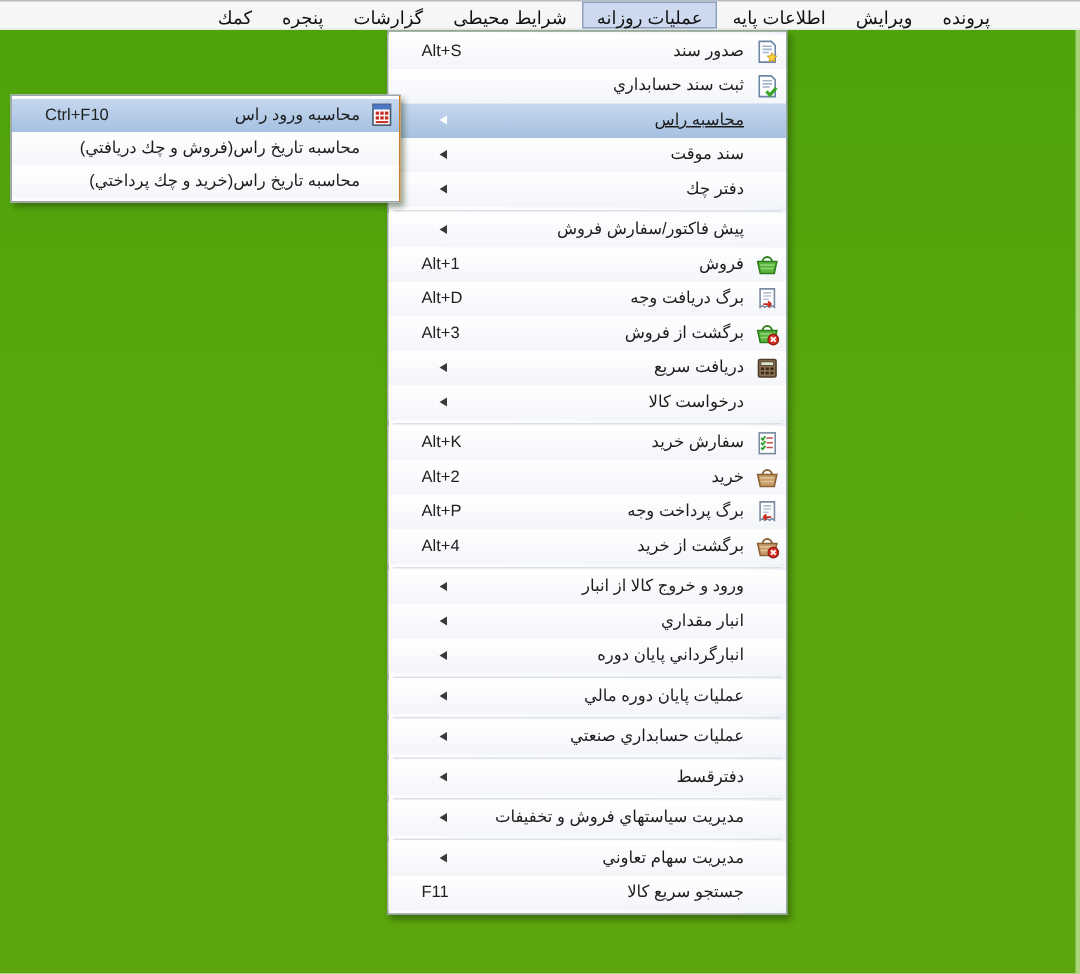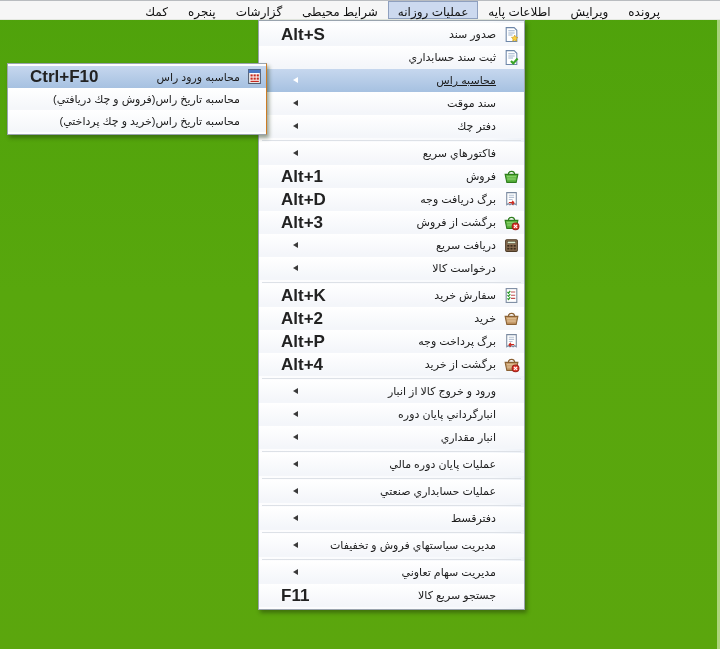--- a/index.html
+++ b/index.html
@@ -19,21 +19,21 @@
   .dropdown{position:absolute;top:20px;left:258px;width:267px;box-sizing:border-box;
             background:linear-gradient(90deg,#fdfdfe 0%,#f7f9fc 88%,#eef2f8 100%);
             border:1px solid #9aa4ae;padding:2px 0;z-index:5;
             box-shadow:2px 3px 4px rgba(30,50,10,.45);}
   .row{position:relative;height:23px;line-height:23px;direction:rtl;font-size:11px;color:#1c1c1c;
        padding:0 28px 0 58px;white-space:nowrap;cursor:default;
        background:linear-gradient(180deg,#ffffff 0%,#f4f6fa 90%);}
   .row.hl{background:linear-gradient(180deg,#c6d7ee 0%,#a6c1e1 100%);text-decoration:underline;}
   .row .icon{position:absolute;right:4px;top:3px;width:17px;height:17px;}
   .row .icon svg{width:17px;height:17px;display:block;}
-  .shortcut{position:absolute;left:22px;top:0;direction:ltr;font-size:17px;color:#222;font-weight:bold;}
+  .shortcut{position:absolute;left:22px;top:0;direction:ltr;font-size:11px;color:#222;}
   .arrow{position:absolute;left:34px;top:8px;width:0;height:0;
          border-top:3.5px solid transparent;border-bottom:3.5px solid transparent;border-right:5px solid #3a3a3a;}
   .row.hl .arrow{border-right-color:#fff;}
   .sep{height:1px;background:#dde1e7;margin:1.5px 3px;}
   
   .submenu{position:absolute;top:63px;left:7px;width:260px;box-sizing:border-box;
            background:#fdfdfe;border:1px solid #9aa4ae;border-right:1px solid var(--submenu-edge);
            padding:2px 0;z-index:10;box-shadow:2px 3px 4px rgba(30,50,10,.45);}
   .sm-row{position:relative;height:22px;line-height:22px;direction:rtl;font-size:11px;color:#1c1c1c;
           padding:0 26px 0 64px;white-space:nowrap;cursor:default;
@@ -68,21 +68,21 @@
           <svg xmlns="http://www.w3.org/2000/svg" viewBox="0 0 16 16">
             <path d="M3 1.5h7.5L13 4v10.5H3z" fill="#fff" stroke="#6d86a8" stroke-width="1"></path>
             <path d="M5 4.5h6M5 6.5h6M5 8.5h4.5" stroke="#9fb3cd" stroke-width="1"></path>
             <path d="M7.5 11.2l2.2 2.3 4-4.6" stroke="#3aa428" stroke-width="2" fill="none"></path>
           </svg>
         </span></div>
       <div class="row hl"><span>محاسبه راس</span><span class="arrow"></span></div>
       <div class="row"><span>سند موقت</span><span class="arrow"></span></div>
       <div class="row"><span>دفتر چك</span><span class="arrow"></span></div>
       <div class="sep"></div>
-      <div class="row"><span>فاكتورهاي سریع</span><span class="arrow"></span></div>
+      <div class="row"><span>پیش فاكتور/سفارش فروش</span><span class="arrow"></span></div>
       <div class="row"><span>فروش</span><span class="icon">
           <svg xmlns="http://www.w3.org/2000/svg" viewBox="0 0 16 16">
             <path d="M5 6.5c0-4.5 6-4.5 6 0" fill="none" stroke="#2d7d1c" stroke-width="1.2"></path>
             <path d="M2 6h12l-1.6 7.5H3.6z" fill="#5cb43e" stroke="#2d7d1c" stroke-width="1"></path>
             <path d="M3.6 8.2h8.8M4 10.4h8" stroke="#93d579" stroke-width="1" fill="none"></path>
           </svg>
         </span><span class="shortcut">Alt+1</span></div>
       <div class="row"><span>برگ دریافت وجه</span><span class="icon">
           <svg xmlns="http://www.w3.org/2000/svg" viewBox="0 0 16 16">
             <path d="M3.5 1.5h9v11.5l-1.5-1-1.5 1-1.5-1-1.5 1-1.5-1-1.5 1z" fill="#fff" stroke="#7a8aa0"></path>
@@ -140,22 +140,22 @@
           <svg xmlns="http://www.w3.org/2000/svg" viewBox="0 0 16 16">
             <path d="M5 6.5c0-4.5 6-4.5 6 0" fill="none" stroke="#8a6133" stroke-width="1.2"></path>
             <path d="M2 6h12l-1.6 7.5H3.6z" fill="#c79d6d" stroke="#8a6133" stroke-width="1"></path>
             <path d="M3.6 8.2h8.8M4 10.4h8" stroke="#e3c69d" stroke-width="1" fill="none"></path>
             <circle cx="11.8" cy="11.6" r="3.2" fill="#df382c" stroke="#9c1f16"></circle>
             <path d="M10.3 10.2l3 2.8M13.3 10.2l-3 2.8" stroke="#fff" stroke-width="1.1"></path>
           </svg>
         </span><span class="shortcut">Alt+4</span></div>
       <div class="sep"></div>
       <div class="row"><span>ورود و خروج كالا از انبار</span><span class="arrow"></span></div>
+      <div class="row"><span>انبار مقداري</span><span class="arrow"></span></div>
       <div class="row"><span>انبارگرداني پایان دوره</span><span class="arrow"></span></div>
-      <div class="row"><span>انبار مقداري</span><span class="arrow"></span></div>
       <div class="sep"></div>
       <div class="row"><span>عملیات پایان دوره مالي</span><span class="arrow"></span></div>
       <div class="sep"></div>
       <div class="row"><span>عملیات حسابداري صنعتي</span><span class="arrow"></span></div>
       <div class="sep"></div>
       <div class="row"><span>دفترقسط</span><span class="arrow"></span></div>
       <div class="sep"></div>
       <div class="row"><span>مدیریت سیاستهاي فروش و تخفیفات</span><span class="arrow"></span></div>
       <div class="sep"></div>
       <div class="row"><span>مدیریت سهام تعاوني</span><span class="arrow"></span></div>

